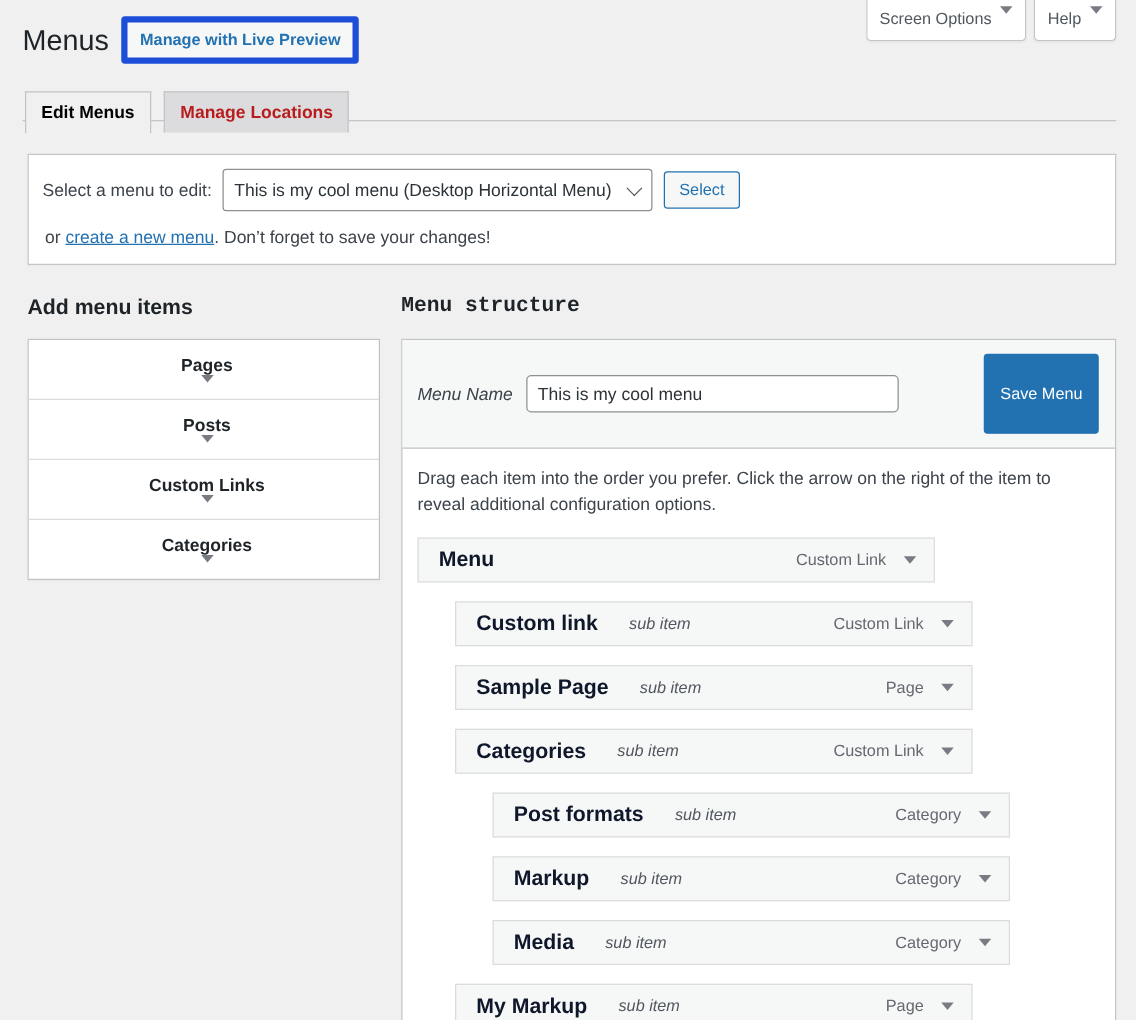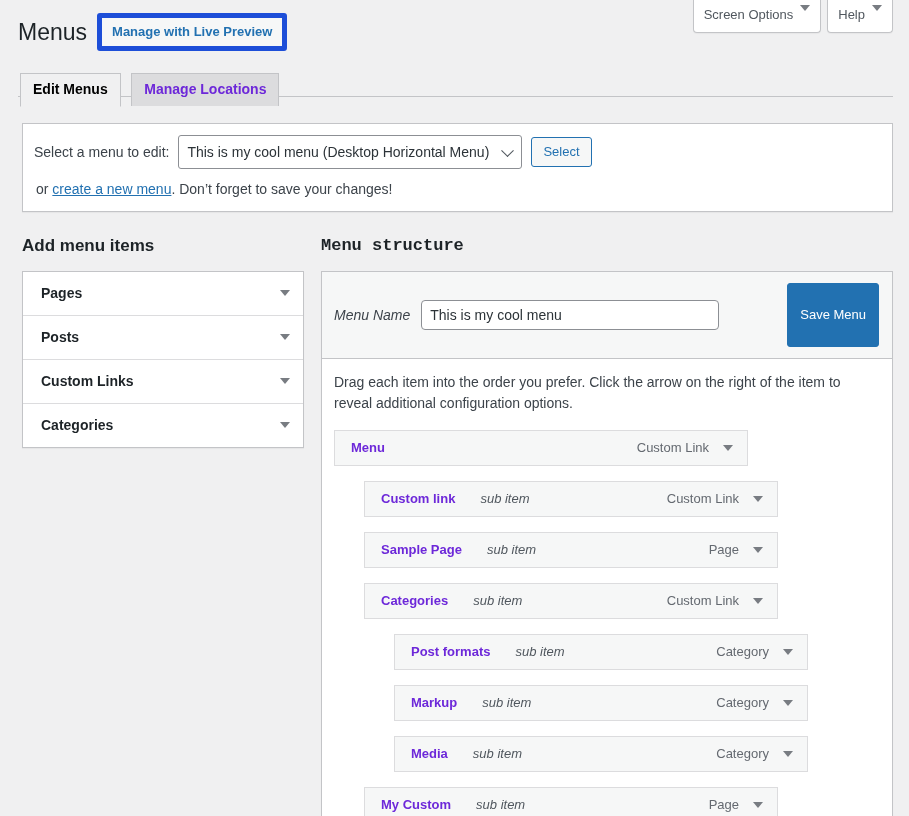--- a/index.html
+++ b/index.html
@@ -86,21 +86,21 @@
     display: inline-block;
     position: relative;
     top: 1px;
     margin-left: .5em;
     margin-bottom: -1px;
     padding: 6px 12px 7px;
     font-size: 14px;
     font-weight: 600;
     line-height: 1.4;
     background: #dcdcde;
-    color: #6d28d9;
+    color: #b91c1c;
     border: 1px solid #c3c4c7;
     border-bottom: none;
     text-decoration: none;
     cursor: pointer;
   }
   .nav-tab:first-child { margin-left: 0; }
   .nav-tab.active {
     background: #f0f0f1;
     border-bottom: 1px solid #f0f0f1;
     color: #000;
@@ -199,20 +199,21 @@
     border-bottom: 1px solid #dcdcde;
   }
   .accordion-item:last-child { border-bottom: none; }
   .accordion-head {
     display: flex;
     align-items: center;
     justify-content: space-between;
     padding: 12px 13px 13px 18px;
     cursor: pointer;
     min-height: 43px;
+    flex-direction: column;
   }
   .accordion-title {
     font-size: 14px;
     font-weight: bold;
     color: #1d2327;
   }
   .tri-down {
     width: 0; height: 0;
     border-left: 5px solid transparent;
     border-right: 5px solid transparent;
@@ -288,23 +289,23 @@
     margin-bottom: 15px;
     padding: 0 0 0 16px;
     cursor: move;
     position: relative;
   }
   .menu-item.depth-0 { margin-left: 0;  width: 414px; }
   .menu-item.depth-1 { margin-left: 30px; width: 414px; }
   .menu-item.depth-2 { margin-left: 60px; width: 414px; }
 
   .mi-title {
-    font-size: 13px;
+    font-size: 17px;
     font-weight: bold;
-    color: #6d28d9;
+    color: #0f172a;
   }
   .mi-sub {
     font-size: 13px;
     font-style: italic;
     color: #50575e;
     margin-left: 25px;
   }
   .mi-type {
     margin-left: auto;
     font-size: 13px;
@@ -460,21 +461,21 @@
             </div>
             <div class="menu-item depth-2">
               <span class="mi-title">Media</span>
               <span class="mi-sub">sub item</span>
               <span class="mi-type">Category</span>
               <span class="mi-toggle">
                 <span class="tri-down"></span>
               </span>
             </div>
             <div class="menu-item depth-1">
-              <span class="mi-title">My Custom</span>
+              <span class="mi-title">My Markup</span>
               <span class="mi-sub">sub item</span>
               <span class="mi-type">Page</span>
               <span class="mi-toggle">
                 <span class="tri-down"></span>
               </span>
             </div>
           </div>
       </div>
     </div>
   </div>

